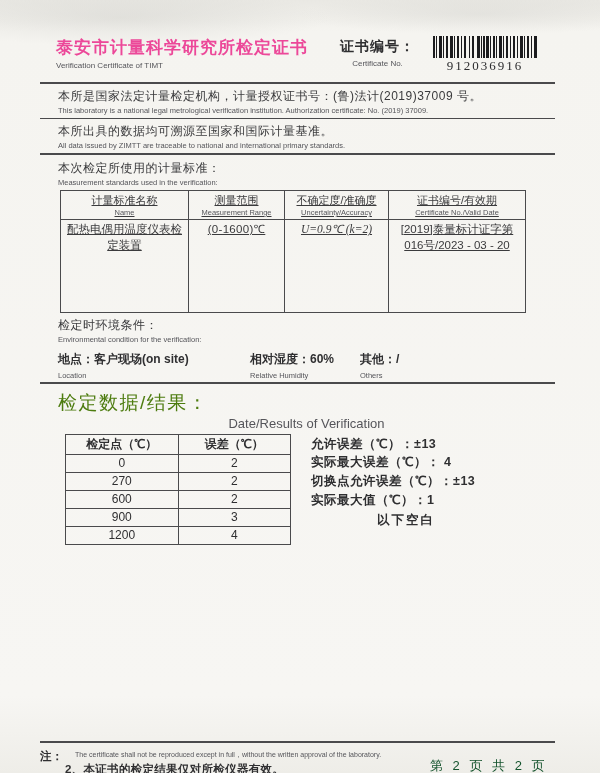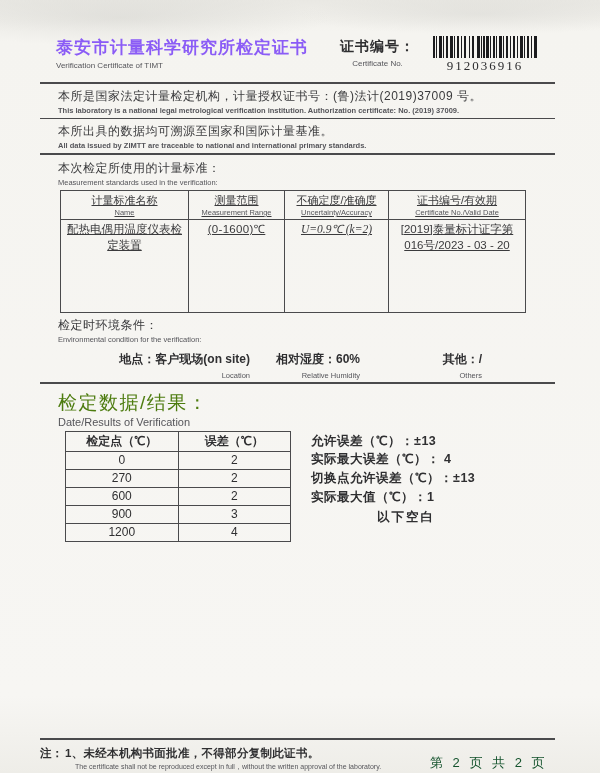--- a/index.html
+++ b/index.html
@@ -12,63 +12,63 @@
       linear-gradient(180deg,#e9e8e3 0%,#f5f4f0 4%,#f7f6f3 90%,#eeedE8 100%);
     color:#3b3b3d;
   }
   .page{position:absolute;left:0;top:0;width:600px;height:773px;padding:36px 45px 0 40px;box-sizing:border-box;}
   .rule{background:#4a4a4c;height:1px;margin:0;}
   .rule.thick{height:2px;}
   .rule.med{height:1.5px;}
 
   
   .header{display:flex;align-items:flex-start;margin-left:16px;margin-bottom:6px;height:40px;}
-  .title-cn{font-size:17px;font-weight:bold;letter-spacing:1px;color:#8b5cf6;}
+  .title-cn{font-size:17px;font-weight:bold;letter-spacing:1px;color:#ec4899;}
   .title-en{font-size:8px;color:#55555a;margin-top:2px;}
   .certno-block{margin-left:32px;padding-top:2px;}
   .certno-cn{font-size:14px;font-weight:bold;letter-spacing:1px;color:#2f2f31;}
   .certno-en{font-size:8px;color:#55555a;margin-top:3px;text-align:center;}
   .barcode-block{margin-left:18px;padding-top:0;}
   .barcode{display:block;}
   .barcode-num{font-family:"Liberation Serif",serif;font-size:13px;letter-spacing:2px;color:#2c2c2e;text-align:center;margin-top:0;}
 
   
   .statement{margin:4px 0 3px 18px;}
   .statement .cn{font-size:12px;color:#3a3a3c;letter-spacing:.5px;}
-  .statement .en{font-size:7.5px;color:#55555a;margin-top:1px;font-weight:bold;}
+  .statement .en{font-size:7.5px;color:#55555a;margin-top:1px;}
 
   .sec-label{margin:5px 0 3px 18px;}
   .sec-label .cn{font-size:12px;color:#3a3a3c;letter-spacing:.5px;}
   .sec-label .en{font-size:7.5px;color:#55555a;margin-top:1px;}
 
   
   table.standards{border-collapse:collapse;width:465px;margin:2px 0 0 20px;table-layout:fixed;text-decoration:underline;}
   table.standards th, table.standards td{border:1px solid #4a4a4c;padding:2px 3px;vertical-align:top;}
   table.standards th .cn{font-size:11px;font-weight:normal;color:#3a3a3c;}
   table.standards th .en{font-size:7.5px;color:#55555a;font-weight:normal;}
   table.standards th{text-align:center;}
   table.standards td{height:88px;font-size:11.5px;text-align:center;color:#3a3a3c;line-height:1.35;}
   td.range{letter-spacing:.3px;}
   td.uncert{font-family:"Liberation Serif",serif;font-style:italic;}
   td.validcell{text-align:left;font-size:11.5px;}
 
   
-  .env-row{display:flex;margin:7px 0 0 18px;text-align:right;}
+  .env-row{display:flex;margin:7px 0 0 18px;}
   .env-item .cn{font-size:12px;font-weight:bold;color:#2f2f31;}
   .env-item .en{font-size:7.5px;font-weight:normal;color:#55555a;margin-top:3px;}
   .env-item:nth-child(1){width:192px;}
   .env-item:nth-child(2){width:110px;}
   .env-item:nth-child(3){width:122px;}
   .env-item:nth-child(4){width:90px;}
   .env-rule{margin-top:2px;}
 
   
   .results-label{margin:6px 0 2px 18px;}
   .results-label .cn{font-size:19px;letter-spacing:1.5px;color:#4d7c0f;}
-  .results-label .en{font-size:11px;color:#55555a;}
+  .results-label .en{font-size:13px;color:#55555a;text-align:center;}
   .results-area{display:flex;margin-left:25px;margin-top:3px;}
   table.results{border-collapse:collapse;width:226px;table-layout:fixed;border:1.5px solid #4a4a4c;}
   table.results th, table.results td{border:1px solid #4a4a4c;text-align:center;padding:1px 2px;}
   table.results th{font-size:12px;font-weight:bold;color:#2f2f31;height:17px;text-align:center;}
   table.results td{font-size:12px;color:#2f2f31;height:15px;}
   .summary{margin-left:20px;padding-top:1px;}
   .summary .line{font-size:12.5px;font-weight:bold;color:#2f2f31;letter-spacing:.5px;line-height:1.5;}
   .summary .endnote{font-size:12.5px;font-weight:bold;color:#2f2f31;letter-spacing:2px;text-align:center;width:190px;margin-top:2px;}
 
   .blank-space{height:196px;}
@@ -268,21 +268,20 @@
 
   <div class="blank-space"></div>
 
   <div class="rule thick footer-rule"></div>
 
   <div class="footer">
     <div class="notes">
       <div class="note-label">注：</div>
       <div class="note-items" id="note-items">
           <div class="note">
-            <div class="cn">1、未经本机构书面批准，不得部分复制此证书。</div>
             <div class="en">The certificate shall not be reproduced except in full，without the written approval of the laboratory.</div>
           </div>
           <div class="note">
             <div class="cn">2、本证书的检定结果仅对所检仪器有效。</div>
           </div>
         </div>
     </div>
     <div class="pageno">
       <div class="cn">第 2 页 共 2 页</div>
       <div class="en">

